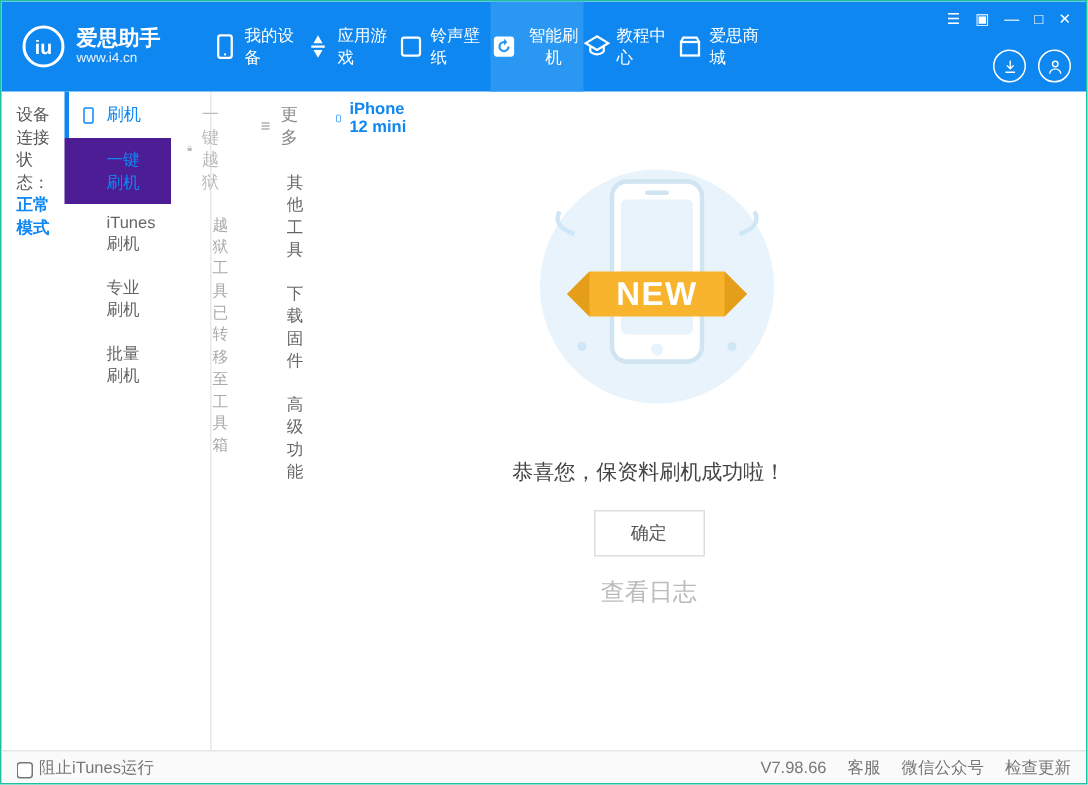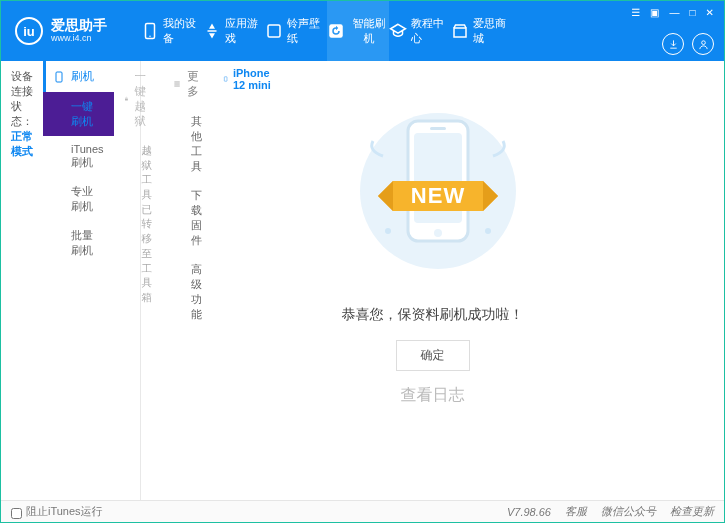--- a/index.html
+++ b/index.html
@@ -50,21 +50,21 @@
 .main { flex: 1; position: relative; display: flex; flex-direction: column; align-items: center; padding-top: 40px; }
 .phone-illus { width: 150px; height: 180px; position: relative; }
 .msg { font-size: 14px; color: #444; margin-top: 25px; }
 .confirm-btn { border: 1px solid #ddd; background: #fff; padding: 6px 24px; font-size: 12px; color: #555; margin-top: 16px; cursor: pointer; }
 .log-link { font-size: 16px; color: #bbb; margin-top: 14px; cursor: pointer; }
 
 .footer { position: absolute; bottom: 0; left: 0; right: 0; height: 22px; border-top: 1px solid #e5e5e5; display: flex; align-items: center; justify-content: space-between; padding: 0 10px; font-size: 11px; color: #777; background: #fafafa; }
 .footer-left { display: flex; align-items: center; gap: 4px; }
 .footer-left input { width: 11px; height: 11px; }
 .footer-right { display: flex; gap: 14px; align-items: center; }
-.footer-right span { cursor: pointer; font-style: italic; }
+.footer-right span { cursor: pointer; }
 </style>
 </head>
 <body>
 
 <div class="header">
   <div class="logo-area">
     <div class="logo-circle">iu</div>
     <div class="logo-text">
       <span class="title">爱思助手</span>
       <span class="sub">www.i4.cn</span>

